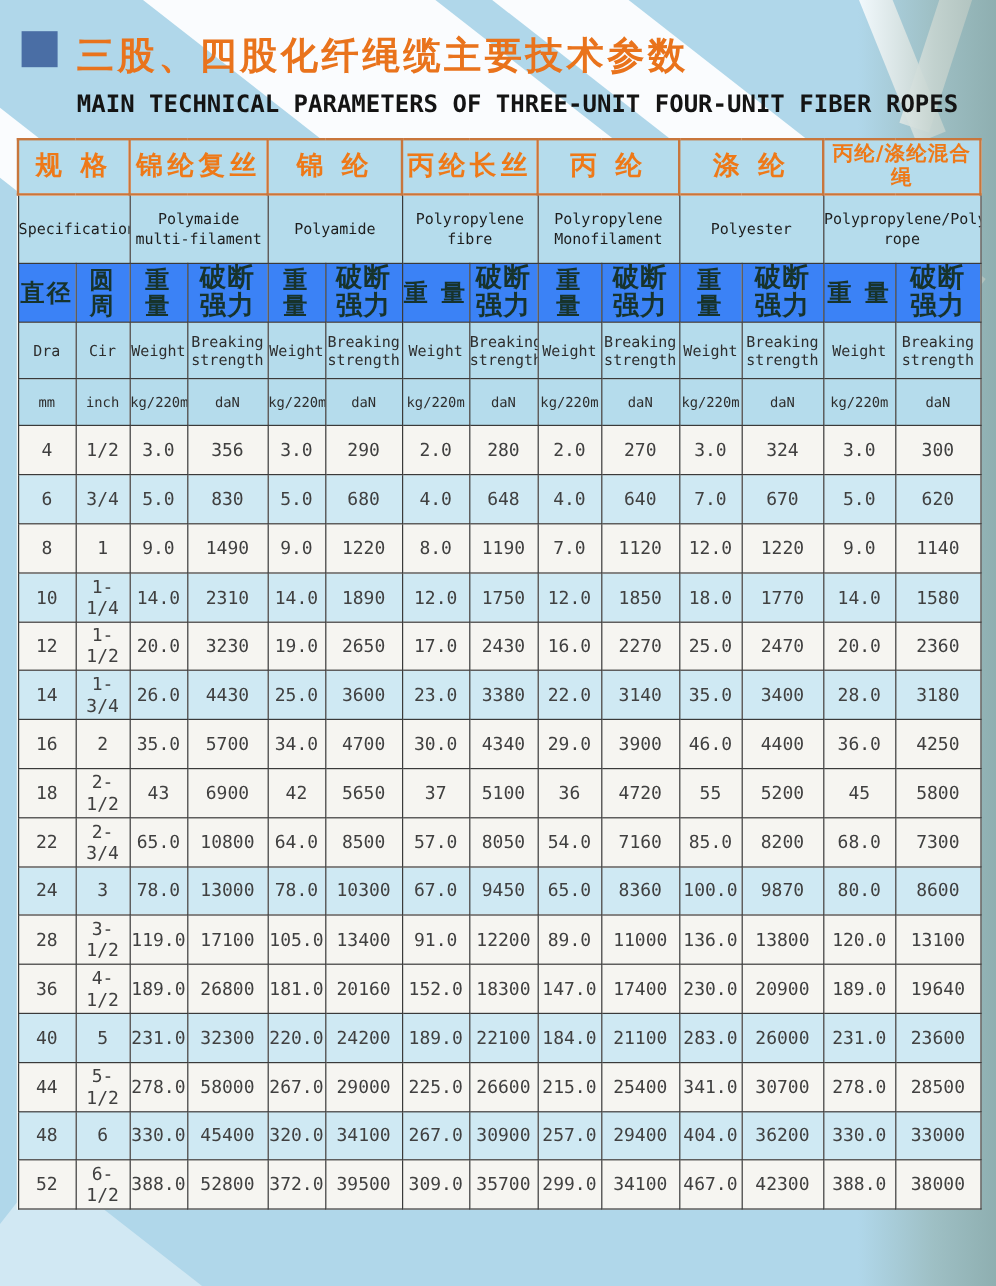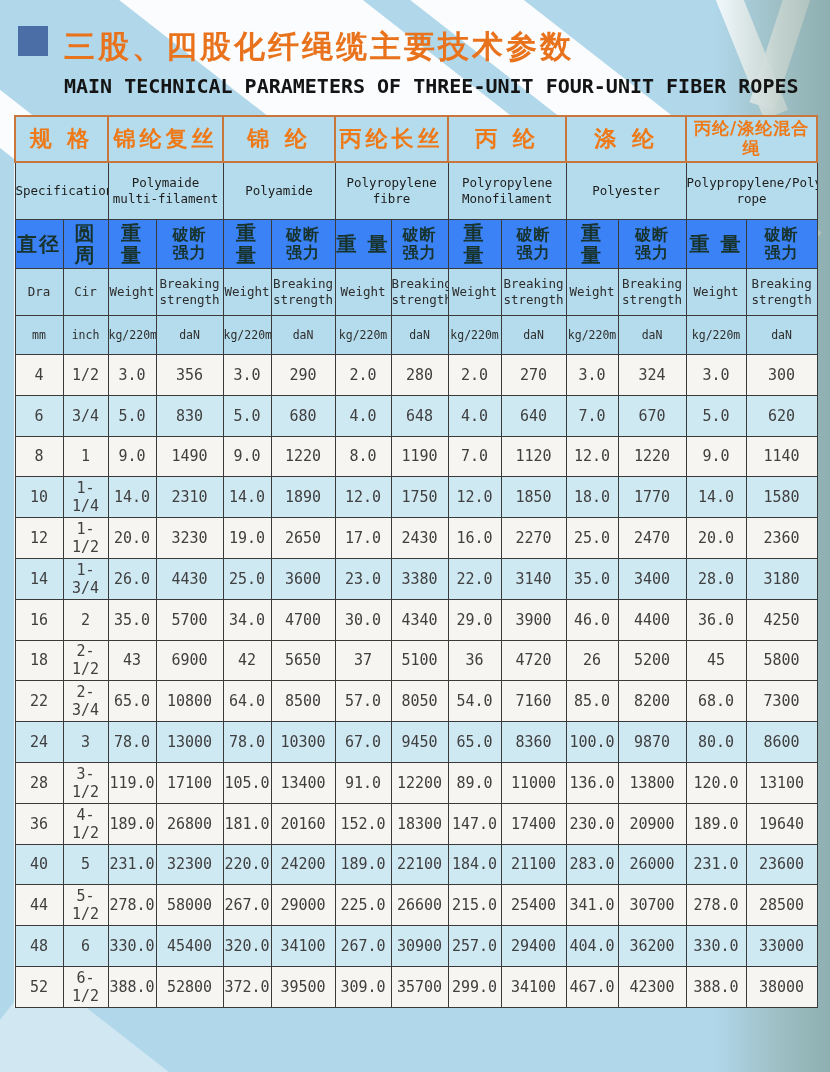--- a/index.html
+++ b/index.html
@@ -30,21 +30,21 @@
   table.spec{position:absolute;left:14px;top:115px;width:802px;border-collapse:collapse;table-layout:fixed;z-index:2;
     background:#f6f5f1;}
   table.spec th, table.spec td{border:1.5px solid #3a3a3a;padding:0;text-align:center;vertical-align:middle;overflow:hidden;}
 
   tr.grp-row th{border:2.5px solid #c8763c;background:#b5dcec;color:#ee7918;
     font-size:22px;font-weight:bold;letter-spacing:4px;height:44px;line-height:1.15;}
   tr.grp-row th.mixed{font-size:17px;letter-spacing:1px;}
   tr.en-row td{background:#b5dcec;color:#1d1d1d;height:56px;
     font-family:"DejaVu Sans Mono","Liberation Mono",monospace;font-size:12.5px;line-height:1.3;}
   tr.cnsub-row td{background:#3b82f6;color:#17332c;font-weight:bold;height:48px;font-size:20px;letter-spacing:2px;line-height:1.1;}
-  tr.cnsub-row td .two-line{display:inline-block;width:2.15em;font-size:16px;letter-spacing:1px;}
+  tr.cnsub-row td .two-line{display:inline-block;width:2.15em;font-size:22px;letter-spacing:1px;}
   tr.ensub-row td{background:#b5dcec;color:#2e2e2e;height:46px;
     font-family:"DejaVu Sans Mono","Liberation Mono",monospace;font-size:12.5px;line-height:1.25;}
   tr.unit-row td{background:#b5dcec;color:#2e2e2e;height:38px;
     font-family:"DejaVu Sans Mono","Liberation Mono",monospace;font-size:11.5px;}
 
   tr.data-row td{height:39.8px;background:#f6f5f1;color:#404040;
     font-family:"DejaVu Sans Mono","Liberation Mono",monospace;font-size:15px;}
   tr.data-row.shaded td{background:#cfe9f3;}
 </style>
 </head>
@@ -274,21 +274,21 @@
       <td>18</td>
       <td>2-1/2</td>
       <td>43</td>
       <td>6900</td>
       <td>42</td>
       <td>5650</td>
       <td>37</td>
       <td>5100</td>
       <td>36</td>
       <td>4720</td>
-      <td>26</td>
+      <td>55</td>
       <td>5200</td>
       <td>45</td>
       <td>5800</td>
     </tr>
         <tr class="data-row" style="">
       <td>22</td>
       <td>2-3/4</td>
       <td>65.0</td>
       <td>10800</td>
       <td>64.0</td>

